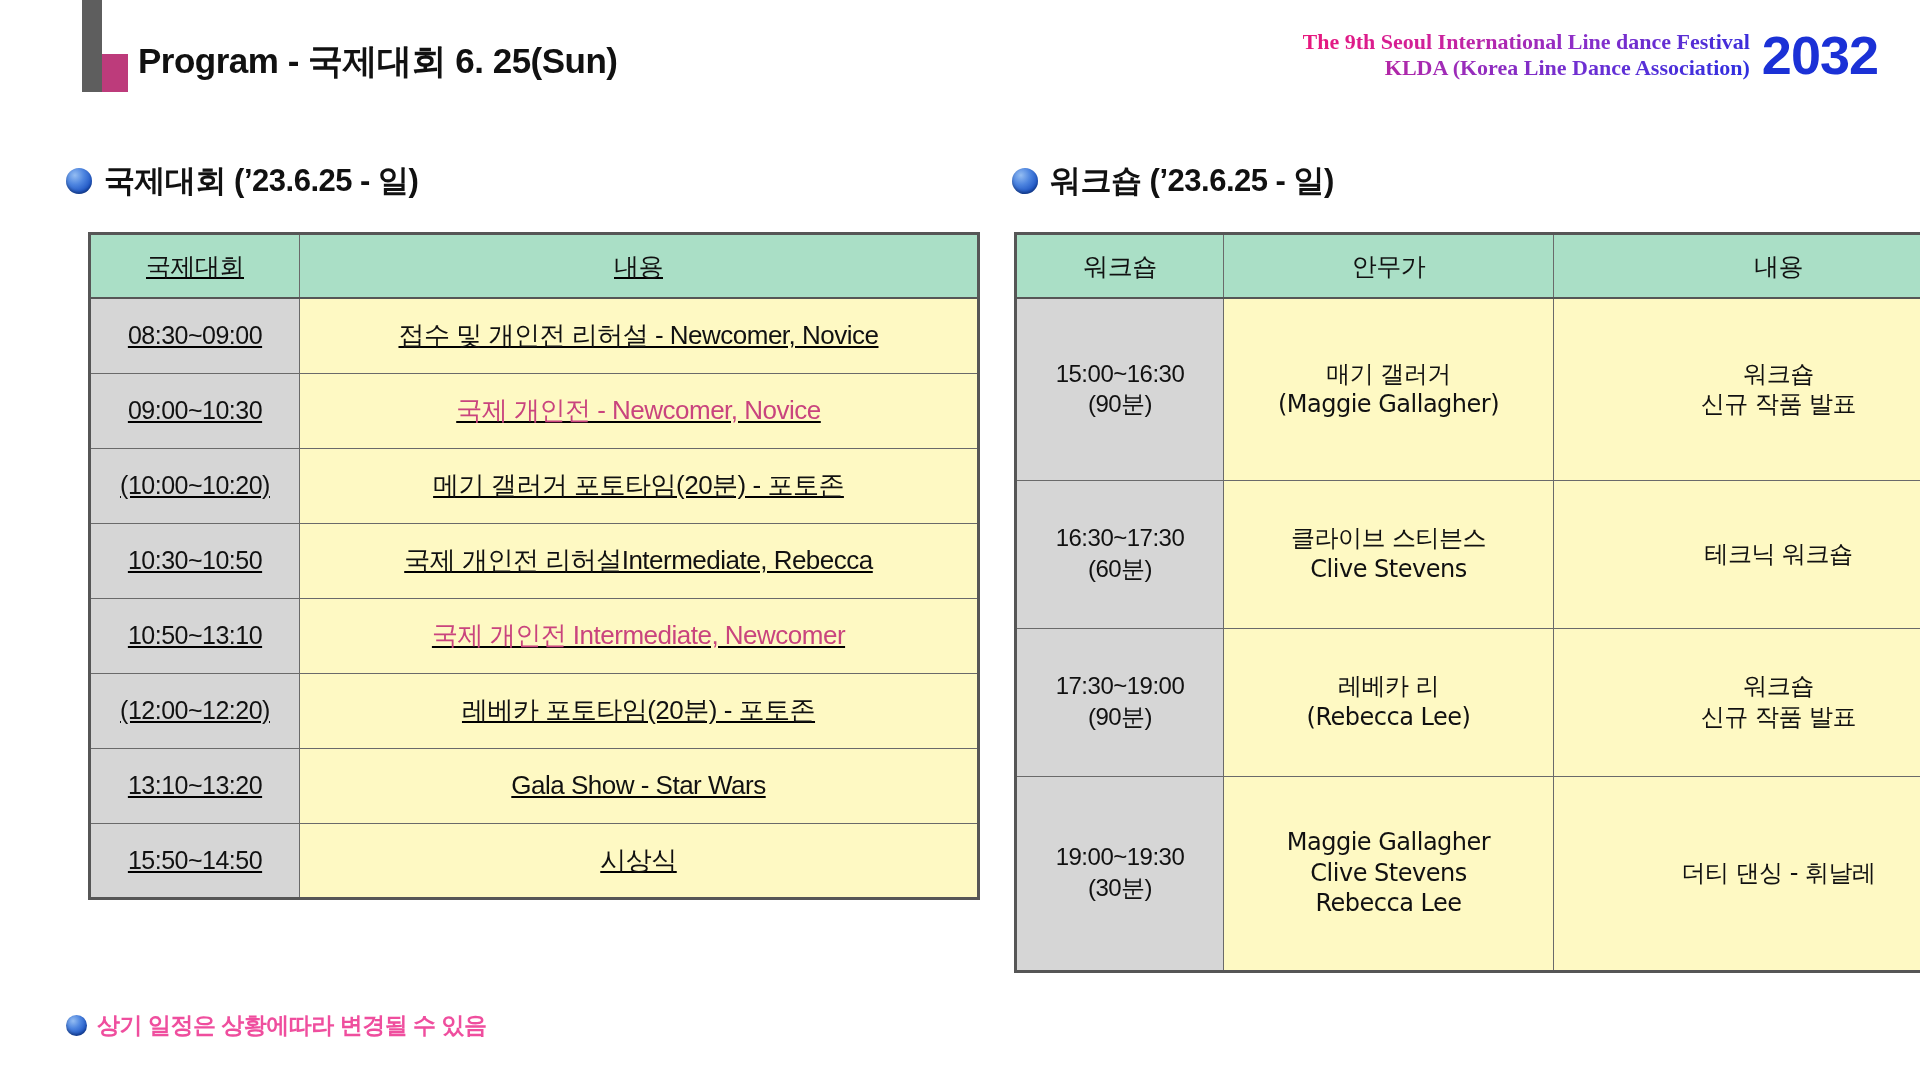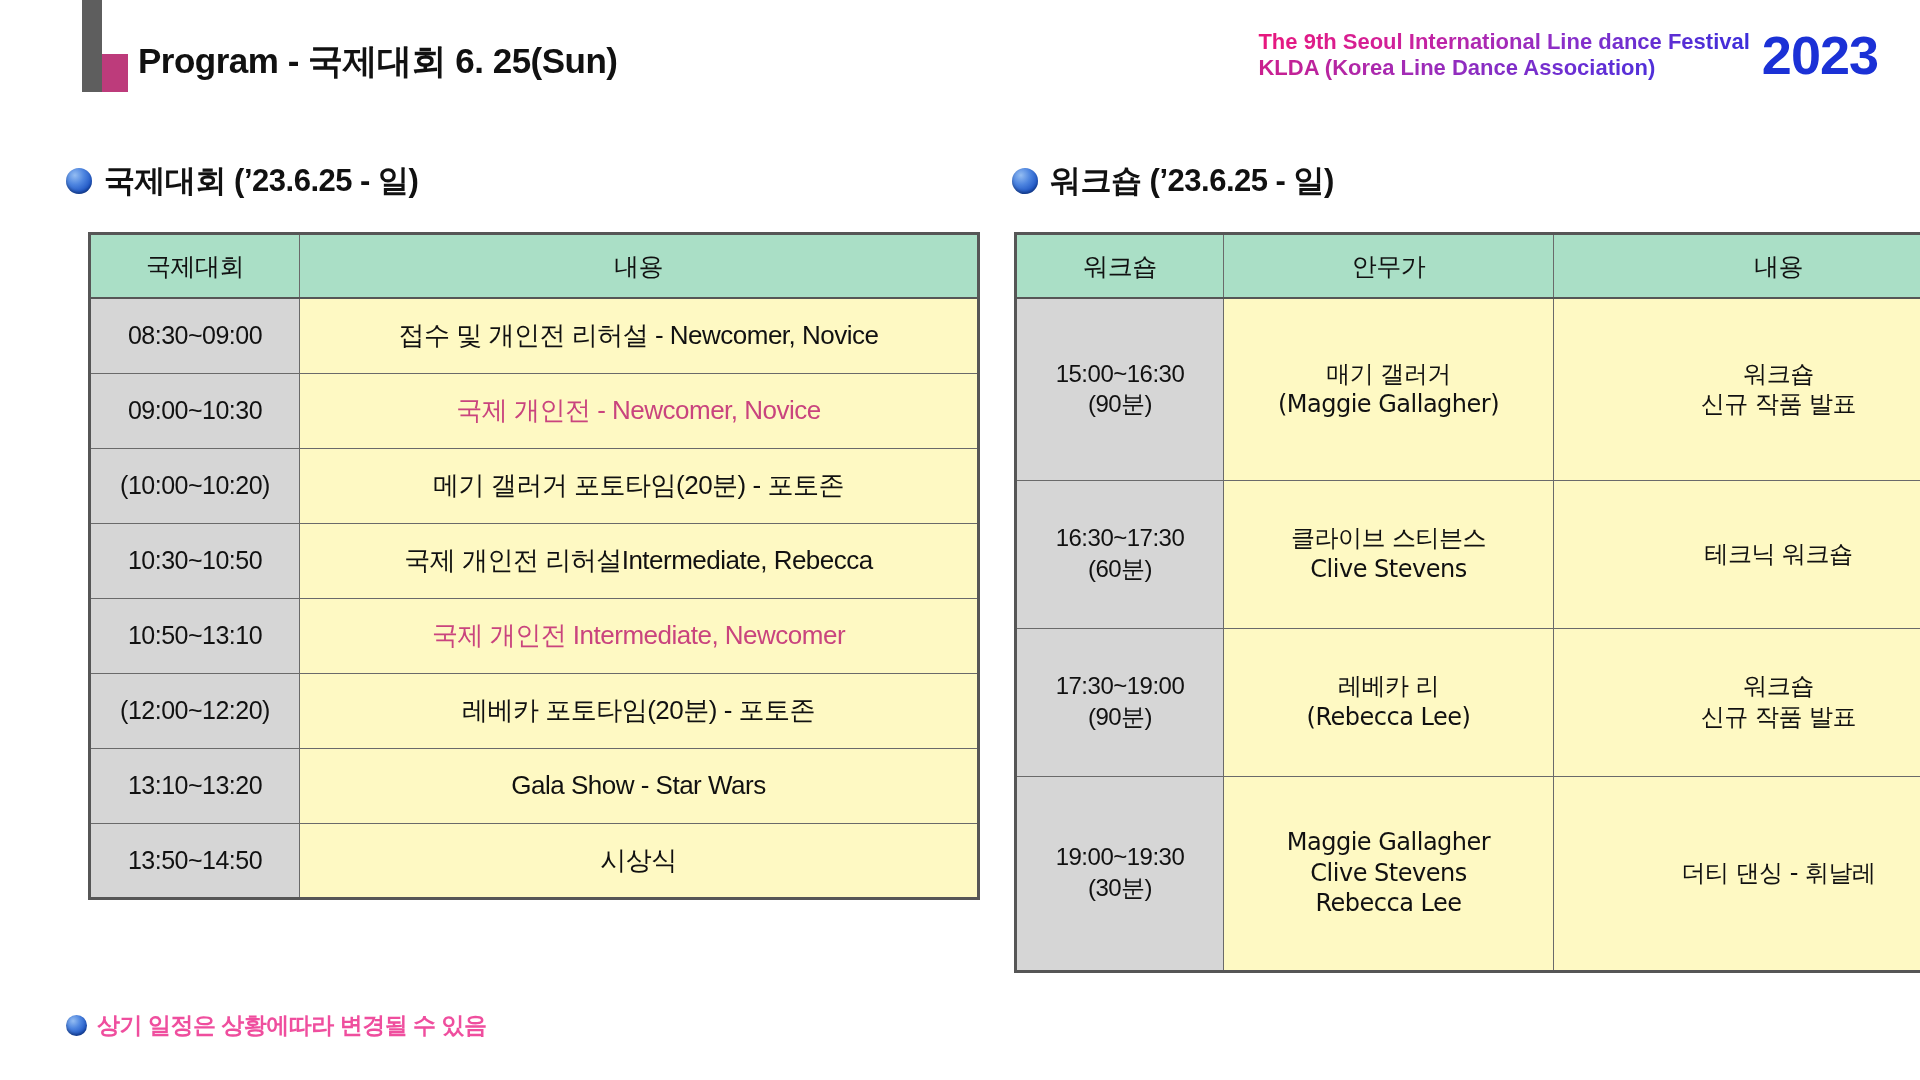--- a/index.html
+++ b/index.html
@@ -46,21 +46,23 @@
 
   .brand-block {
     position: absolute;
     right: 42px;
     top: 28px;
     display: flex;
     align-items: center;
     gap: 12px;
   }
   .brand-lines {
+    text-align: right;
     line-height: 1.18;
+    font-family: Liberation Serif, serif;
   }
   .brand-line1 {
     font-size: 22px;
     font-weight: bold;
     white-space: nowrap;
     background: linear-gradient(90deg, #e8177d 0%, #d0219a 28%, #8b2fc9 62%, #3b2ddb 100%);
     -webkit-background-clip: text;
     background-clip: text;
     color: transparent;
   }
@@ -143,20 +145,21 @@
     letter-spacing: -0.5px;
   }
   .desc-cell.pink { color: #c9447e; }
   .desc-cell.blue { color: #2b47e8; }
 
   
   #table-intl {
     left: 88px;
     top: 232px;
     width: 892px;
+    text-decoration: underline;
   }
   #table-intl .col-time { width: 210px; }
   #table-intl tbody tr { height: 75px; }
 
   
   #table-workshop {
     left: 1014px;
     top: 232px;
     width: 992px;
   }
@@ -197,21 +200,21 @@
 
 <div class="title-bar-gray"></div>
 <div class="title-bar-pink"></div>
 <div class="page-title">Program - 국제대회 6. 25(Sun)</div>
 
 <div class="brand-block">
   <div class="brand-lines">
     <div class="brand-line1">The 9th Seoul International Line dance Festival</div>
     <div class="brand-line2">KLDA (Korea Line Dance Association)</div>
   </div>
-  <div class="brand-year">2023</div>
+  <div class="brand-year">2032</div>
 </div>
 
 <div class="section-heading" id="heading-left">
   <span class="bullet-sphere"></span>
   <span class="label">국제대회 (’23.6.25 - 일)</span>
 </div>
 
 <div class="section-heading" id="heading-right">
   <span class="bullet-sphere"></span>
   <span class="label">워크숍  (’23.6.25 - 일)</span>
@@ -251,21 +254,21 @@
       </tr>
       <tr>
         <td class="time-cell">(12:00~12:20)</td>
         <td class="desc-cell">레베카 포토타임(20분) - 포토존</td>
       </tr>
       <tr>
         <td class="time-cell">13:10~13:20</td>
         <td class="desc-cell">Gala Show - Star Wars</td>
       </tr>
       <tr>
-        <td class="time-cell">13:50~14:50</td>
+        <td class="time-cell">15:50~14:50</td>
         <td class="desc-cell">시상식</td>
       </tr>
     </tbody>
 </table>
 
 <table class="tbl" id="table-workshop">
   <colgroup>
     <col class="col-time">
     <col class="col-chor">
     <col>

